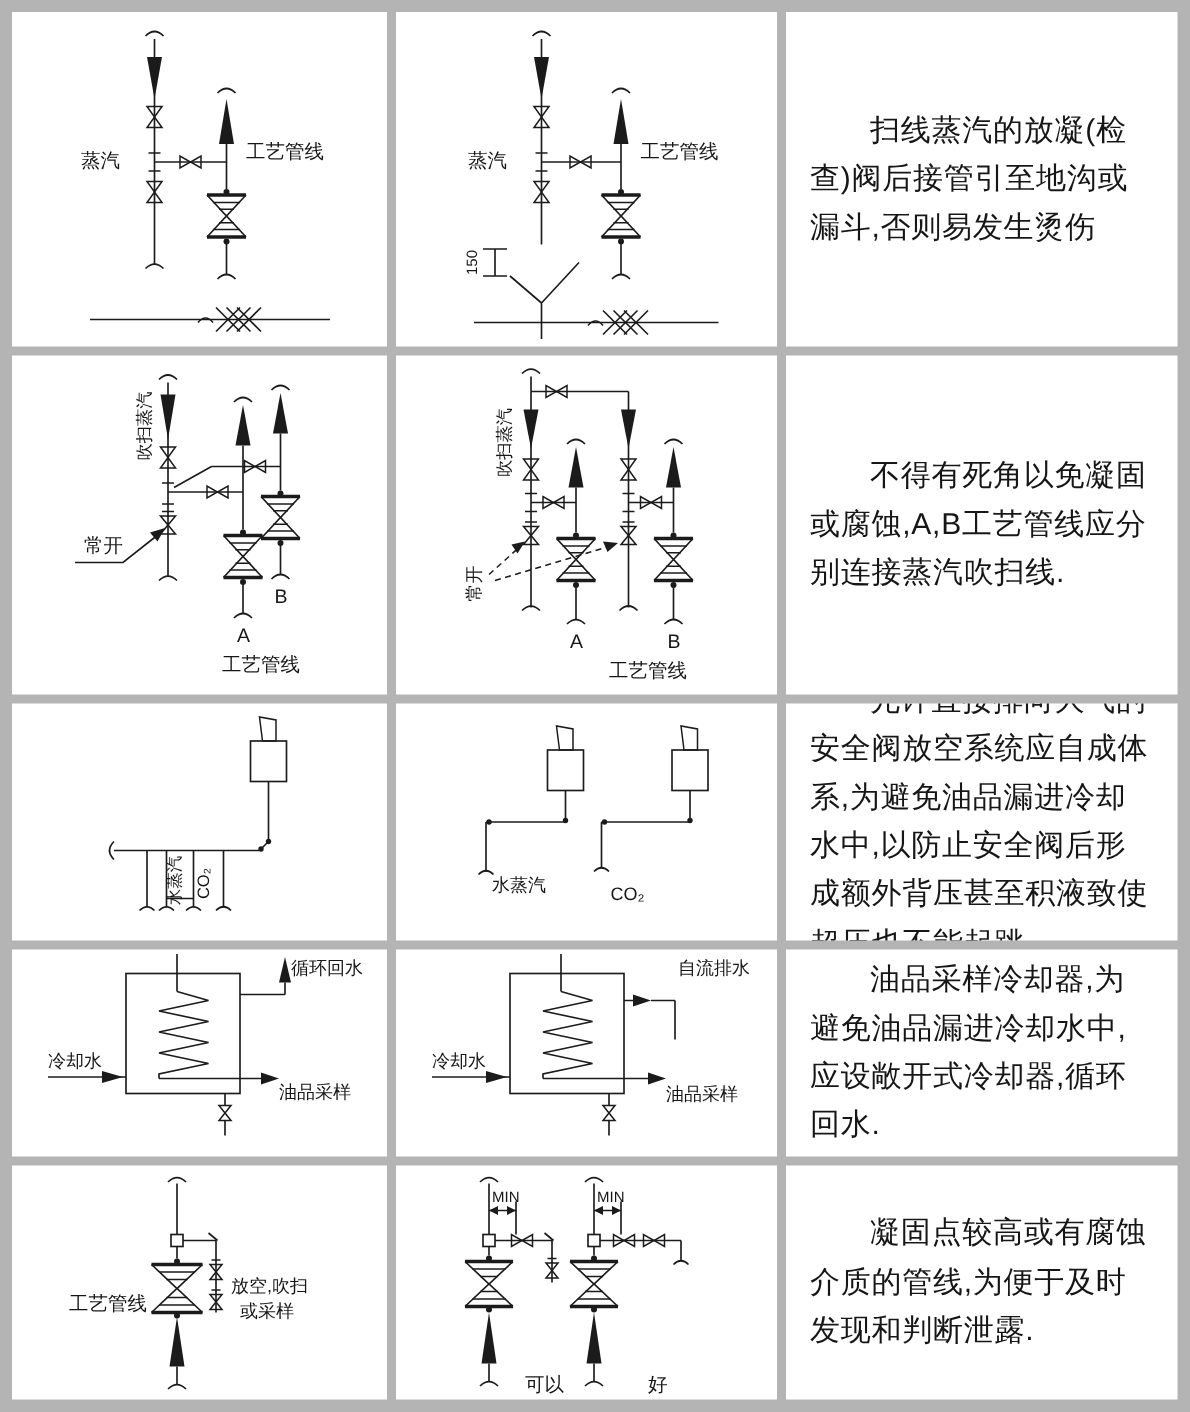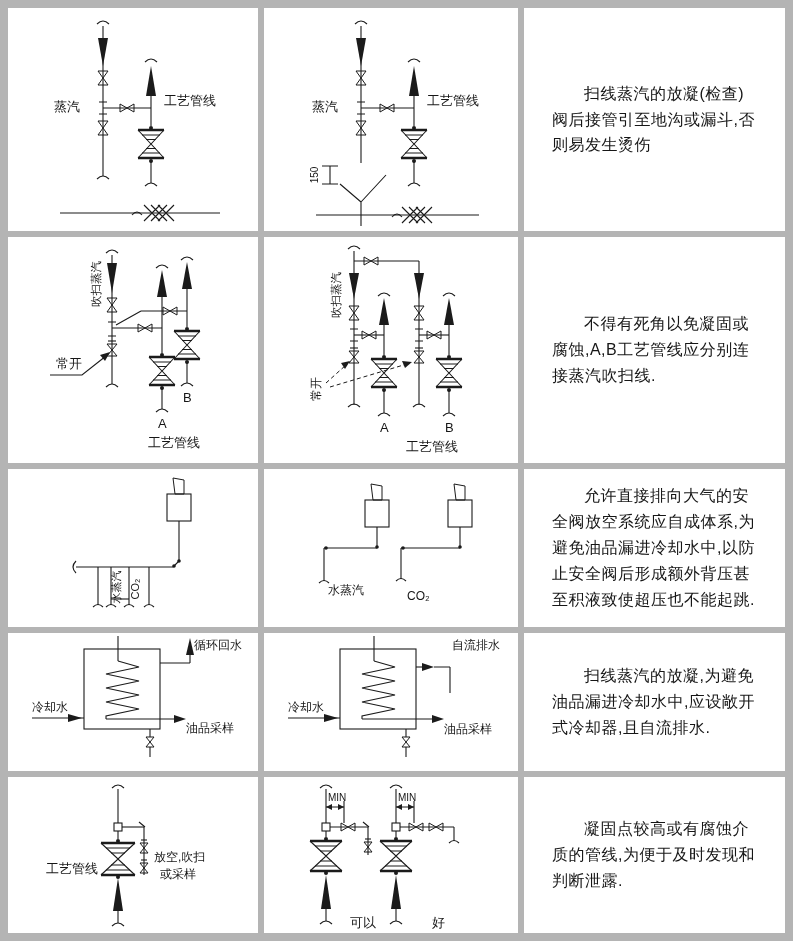--- a/index.html
+++ b/index.html
@@ -3,21 +3,21 @@
 <meta charset="utf-8">
 <style>
   html,body{margin:0;padding:0}
   body{width:793px;height:941px;background:#b4b4b4;font-family:"Liberation Sans","DejaVu Sans",sans-serif}
   .page{box-sizing:border-box;width:793px;height:925px;padding:8px;display:flex;flex-direction:column;gap:6px}
   .row{display:flex;gap:6px}
   .cell{background:#ffffff;overflow:hidden}
   .d1{width:250px}
   .d2{width:254px}
   .note{flex:1;display:flex;align-items:center;box-sizing:border-box;padding:8px 12px}
-  .note p{margin:16px;font-size:16px;line-height:1.62;color:#161616;text-indent:2em;letter-spacing:.5px}
+  .note p{margin:4px;font-size:20px;line-height:1.62;color:#161616;text-indent:2em;letter-spacing:.5px}
   svg{display:block}
   svg text{fill:#161616;font-family:"Liberation Sans","DejaVu Sans",sans-serif}
   .ln{stroke:#1b1b1b;stroke-width:1.1;fill:none}
   .thk{stroke:#1b1b1b;stroke-width:2.4;fill:none}
   .fl{fill:#1b1b1b;stroke:none}
   .vo{stroke:#1b1b1b;stroke-width:1;fill:none}
   .dsh{stroke:#1b1b1b;stroke-width:1;fill:none;stroke-dasharray:4 3}
   .dot{fill:#1b1b1b}
 </style>
 </head>
@@ -411,21 +411,21 @@
           <path class="ln" d="M142,96 V104"></path>
           <g class="vo">
             <polygon points="138,104 146,104 142,109"></polygon>
               <polygon points="138,114 146,114 142,109"></polygon>
           </g>
           <path class="ln" d="M142,114 V124"></path>
         </g>
       </svg>
     </div>
     <div class="cell note">
-      <p>扫线蒸汽的放凝,为避免油品漏进冷却水中,应设敞开式冷却器,且自流排水.</p>
+      <p>油品采样冷却器,为避免油品漏进冷却水中,应设敞开式冷却器,循环回水.</p>
     </div>
   </div>
 
   <div class="row" style="height:156px">
     <div class="cell d1">
       <svg width="250" height="156" viewBox="0 0 250 156">
         <g>
           <path class="ln" d="M104,11 q6,-6 12,0"></path>
           <path class="ln" d="M110,12 V46"></path>
           <rect class="ln" x="106" y="46" width="8" height="8"></rect>

